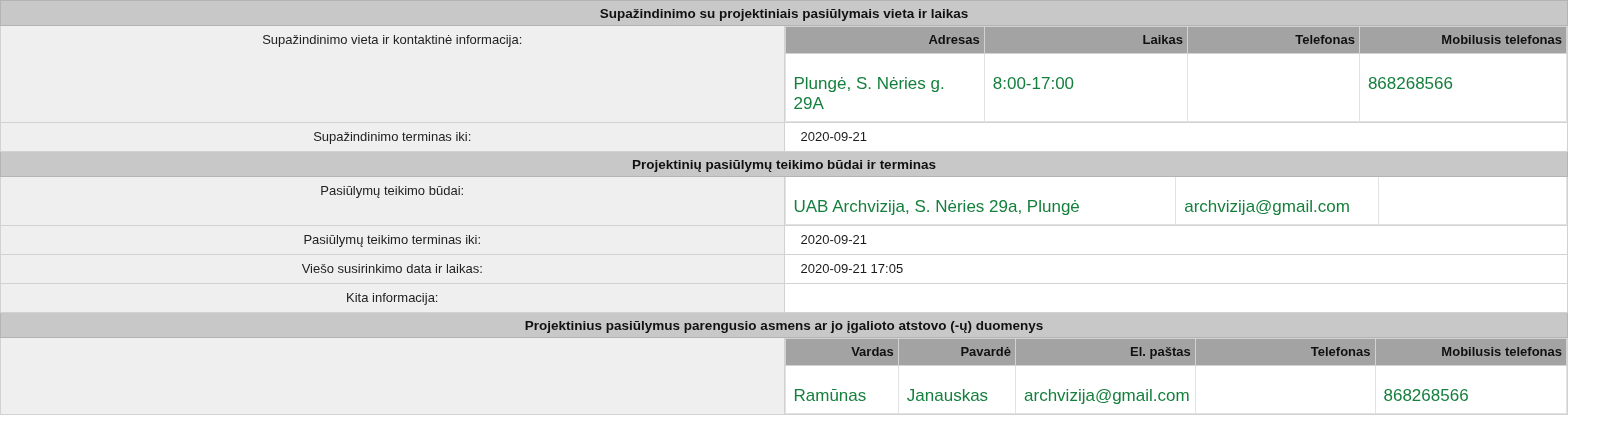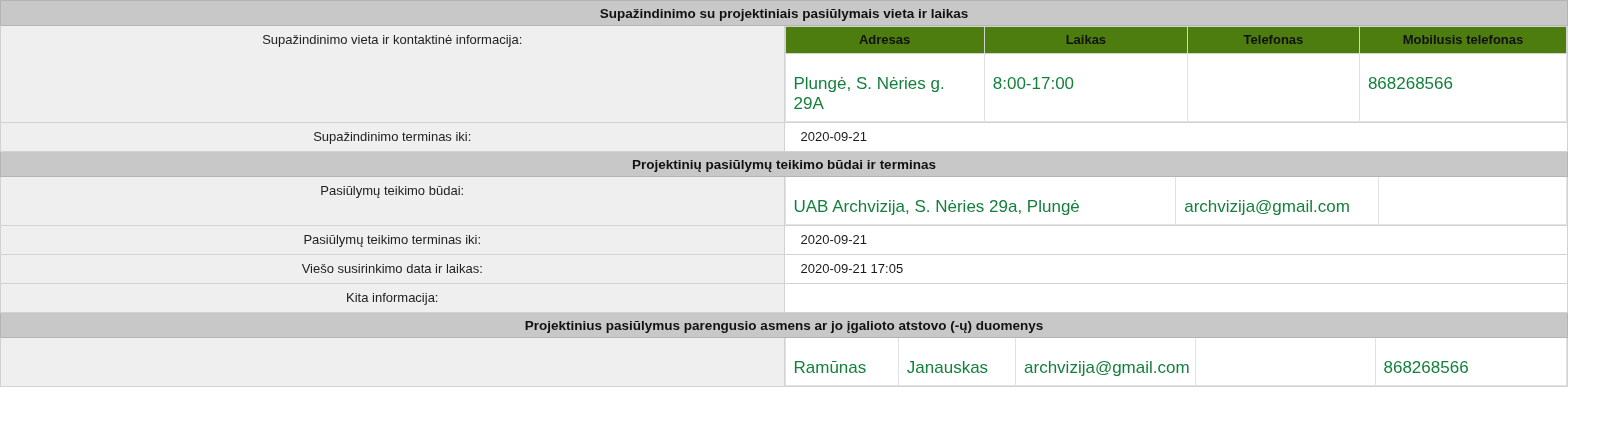--- a/index.html
+++ b/index.html
@@ -53,24 +53,24 @@
     padding: 6px 8px 6px 16px;
     font-size: 13px;
     line-height: 16px;
   }
   table.inner {
     border-collapse: collapse;
     width: 100%;
     table-layout: fixed;
   }
   table.inner th {
-    background: #4d7c0f;
+    background: #a3a3a3;
     font-weight: bold;
     font-size: 13px;
-    text-align: center;
+    text-align: right;
     padding: 5px 4px 6px 4px;
     border: 1px solid #d2d2d2;
     color: #111;
   }
   table.inner td {
     background: #ffffff;
     font-size: 17px;
     padding: 20px 8px 7px 8px;
     border: 1px solid #e2e2e2;
     border-top: none;
@@ -165,20 +165,27 @@
       <td class="value">
         <table class="inner">
           <colgroup>
             <col style="width:14.5%">
             <col style="width:15%">
             <col style="width:23%">
             <col style="width:23%">
             <col style="width:24.5%">
           </colgroup>
           <tbody>
+                <tr>
+            <th>Vardas</th>
+            <th>Pavardė</th>
+            <th>El. paštas</th>
+            <th>Telefonas</th>
+            <th>Mobilusis telefonas</th>
+          </tr>
           <tr>
             <td>Ramūnas</td>
             <td>Janauskas</td>
             <td>archvizija@gmail.com</td>
             <td></td>
             <td>868268566</td>
           </tr>
         </tbody>
             </table>
       </td>

